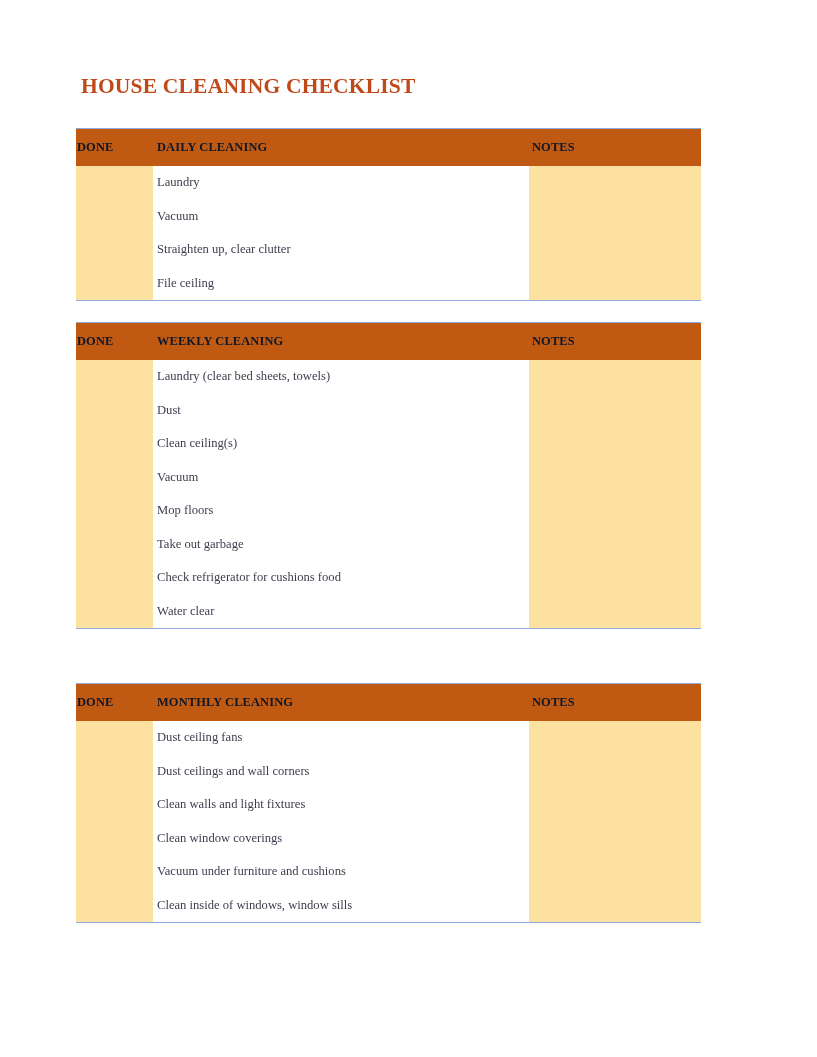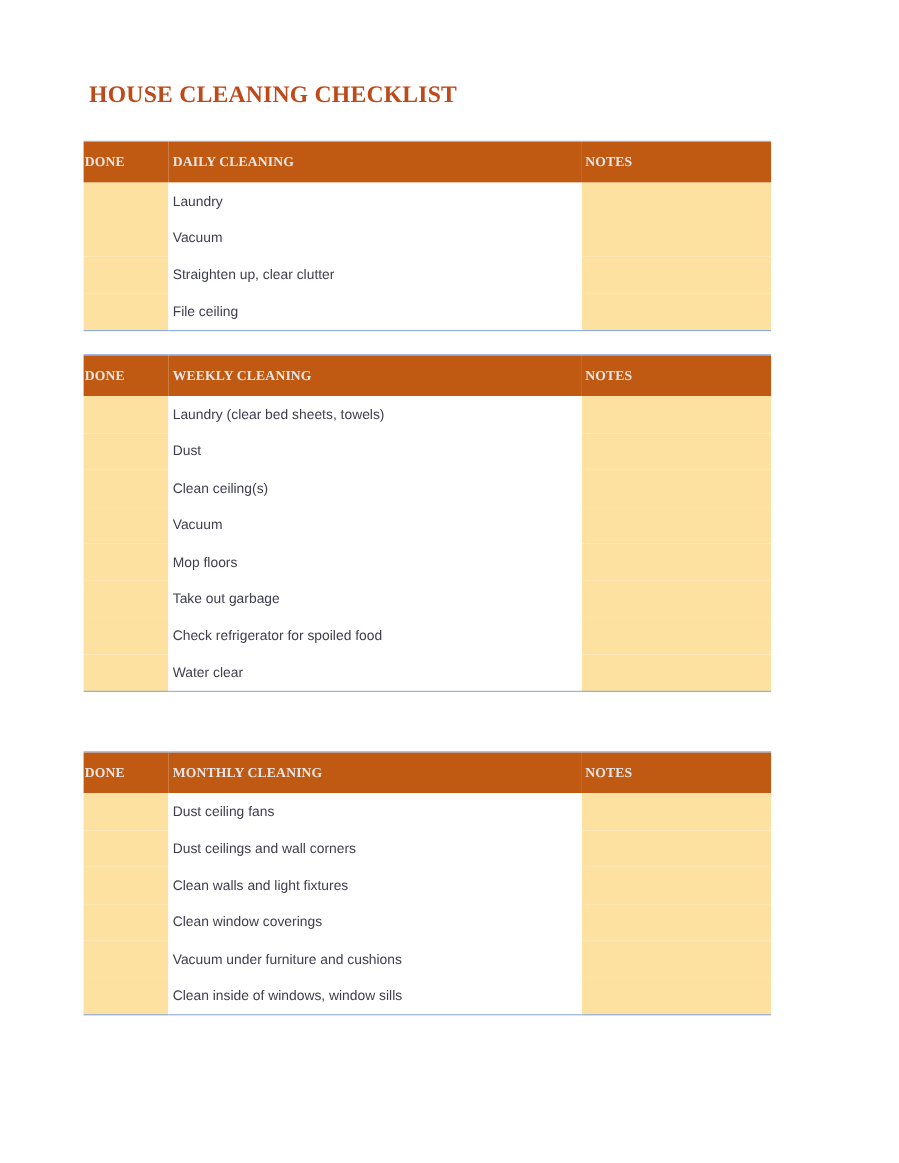--- a/index.html
+++ b/index.html
@@ -45,40 +45,40 @@
     border-top: 1.5px solid #8FAADC;
     border-bottom: 1.5px solid #8FAADC;
   }
 
   .checklist-table col.c-done   { width: 77px;  }
   .checklist-table col.c-task   { width: 376px; }
   .checklist-table col.c-notes  { width: 172px; }
 
   .checklist-table thead th {
     background: #C05A12;
-    color: #e5e5e5;
+    color: #0f172a;
     font-family: "Liberation Serif", "DejaVu Serif", serif;
     font-size: 12.4px;
     font-weight: bold;
     text-align: left;
     padding: 0;
     height: 37px;
     vertical-align: middle;
     letter-spacing: 0.15px;
     white-space: nowrap;
   }
   .checklist-table thead th.h-done  { padding-left: 1px; }
   .checklist-table thead th.h-task  { padding-left: 4px; }
   .checklist-table thead th.h-notes { padding-left: 3px; }
 
   .checklist-table tbody td {
     height: 33.5px;
     padding: 0;
     vertical-align: middle;
-    font-family: Liberation Sans, sans-serif;
+    font-family: Liberation Serif, serif;
     font-size: 12.6px;
     color: #3E3E4E;
     border: none;
   }
   .checklist-table tbody td.cell-done  { background: #FCE1A0; }
   .checklist-table tbody td.cell-task  { background: #FFFFFF; padding-left: 4px; }
   .checklist-table tbody td.cell-notes { background: #FCE1A0; }
 
   
   #table-daily   { top: 128px; }
@@ -168,21 +168,21 @@
         <td class="cell-task">Mop floors</td>
         <td class="cell-notes"></td>
       </tr>
       <tr>
         <td class="cell-done"></td>
         <td class="cell-task">Take out garbage</td>
         <td class="cell-notes"></td>
       </tr>
       <tr>
         <td class="cell-done"></td>
-        <td class="cell-task">Check refrigerator for spoiled food</td>
+        <td class="cell-task">Check refrigerator for cushions food</td>
         <td class="cell-notes"></td>
       </tr>
       <tr>
         <td class="cell-done"></td>
         <td class="cell-task">Water clear</td>
         <td class="cell-notes"></td>
       </tr>
     </tbody>
   </table>
 

